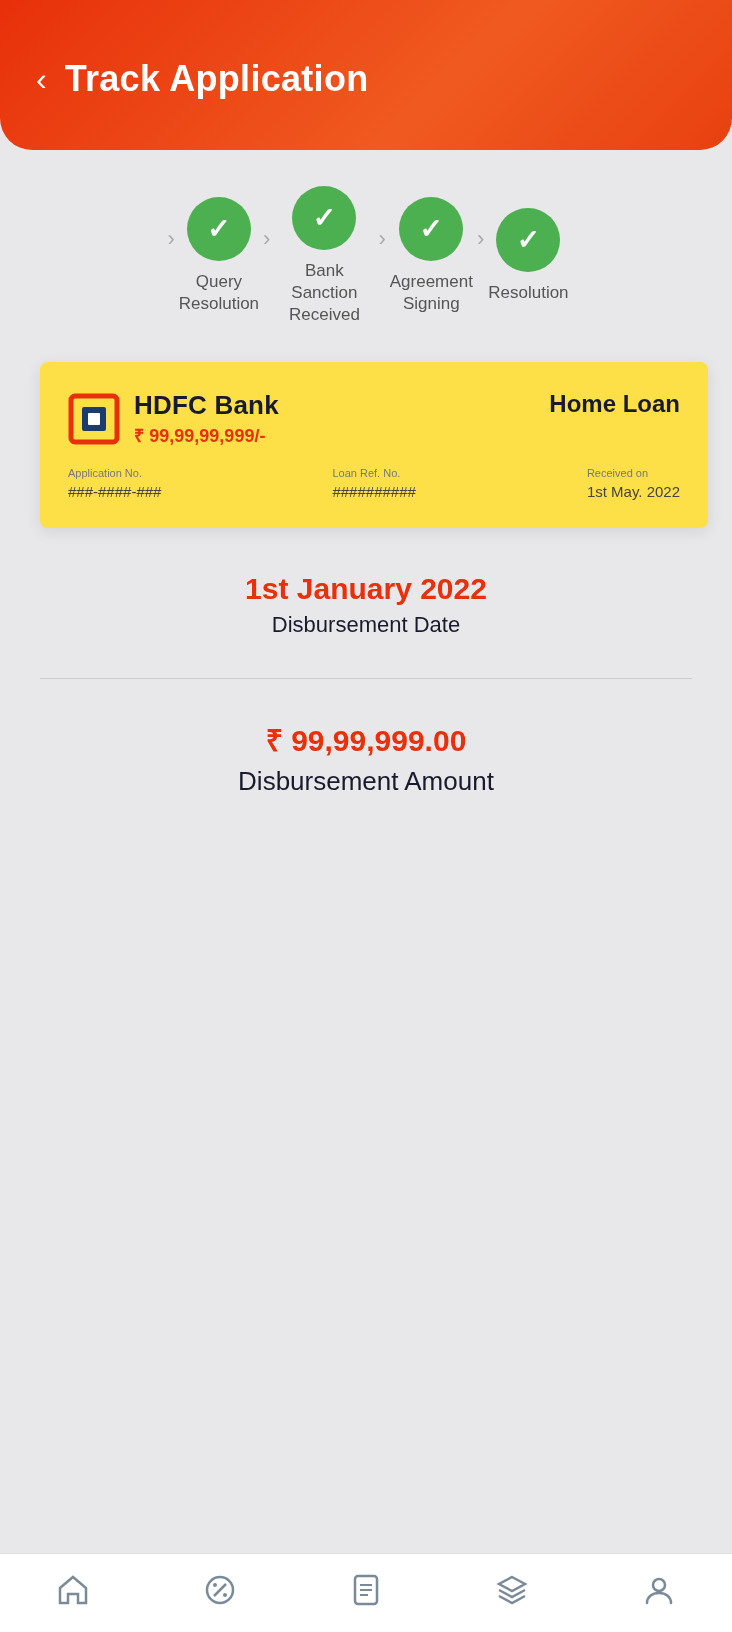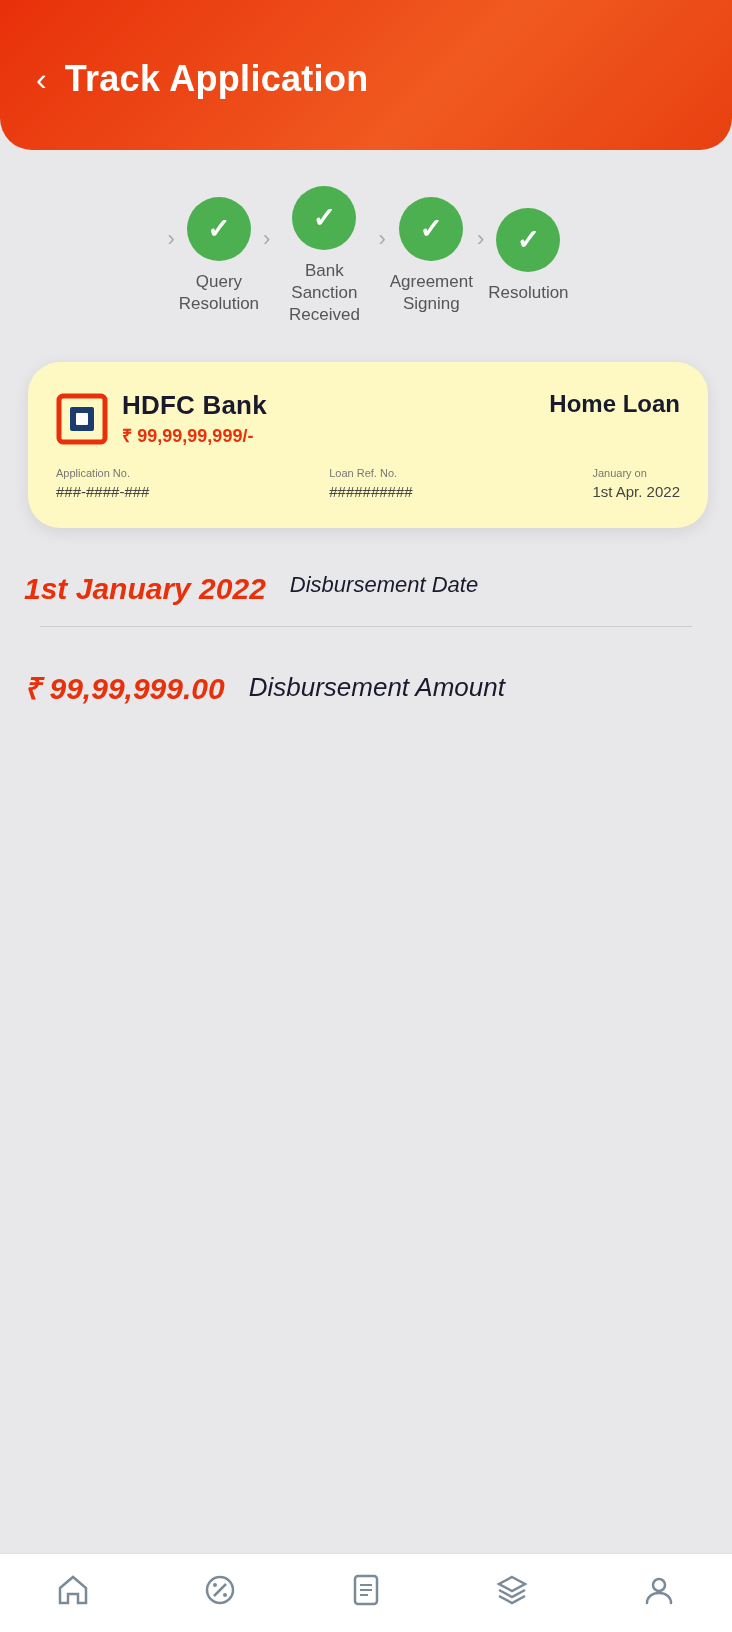--- a/index.html
+++ b/index.html
@@ -86,23 +86,23 @@
     .step-arrow {
       color: #aaa;
       font-size: 22px;
       margin: 0 4px;
       margin-bottom: 34px;
       flex-shrink: 0;
     }
 
     
     .card {
-      background: #fef9c3;
-      border-radius: 32px;
-      margin: 16px 24px 24px 28px;
+      background: #fde047;
+      border-radius: 8px;
+      margin: 16px 24px 24px 40px;
       padding: 28px 28px 28px 28px;
       box-shadow: 0 4px 16px rgba(0,0,0,0.09);
     }
 
     .card-top {
       display: flex;
       align-items: flex-start;
       justify-content: space-between;
       margin-bottom: 20px;
     }
@@ -165,40 +165,39 @@
 
     .field-value {
       font-size: 15px;
       color: #444;
       font-weight: 500;
     }
 
     
     .disbursement-section {
       display: flex;
-      flex-direction: row;
+      flex-direction: column;
       align-items: center;
       padding: 20px 24px 0 24px;
-      gap: 24px;
-      font-style: italic;
+      gap: 6px;
     }
 
     .disbursement-date-value {
       font-size: 30px;
       color: #e8300a;
       font-weight: 600;
       text-align: center;
     }
 
     .disbursement-date-label {
       font-size: 22px;
       color: #1a1a2e;
       font-weight: 500;
       text-align: center;
-      margin-bottom: 8px;
+      margin-bottom: 20px;
     }
 
     .divider {
       width: calc(100% - 80px);
       height: 1px;
       background: #ccc;
       margin: 20px 40px;
     }
 
     .disbursement-amount-value {
@@ -320,22 +319,22 @@
     <div class="card-bottom">
       <div class="card-field">
         <span class="field-label">Application No.</span>
         <span class="field-value">###-####-###</span>
       </div>
       <div class="card-field">
         <span class="field-label">Loan Ref. No.</span>
         <span class="field-value">##########</span>
       </div>
       <div class="card-field">
-        <span class="field-label">January on</span>
-        <span class="field-value">1st Apr. 2022</span>
+        <span class="field-label">Received on</span>
+        <span class="field-value">1st May. 2022</span>
       </div>
     </div>
   </div>
 
   <div class="disbursement-section">
     <span class="disbursement-date-value">1st January 2022</span>
     <span class="disbursement-date-label">Disbursement Date</span>
   </div>
 
   <div class="divider"></div>

